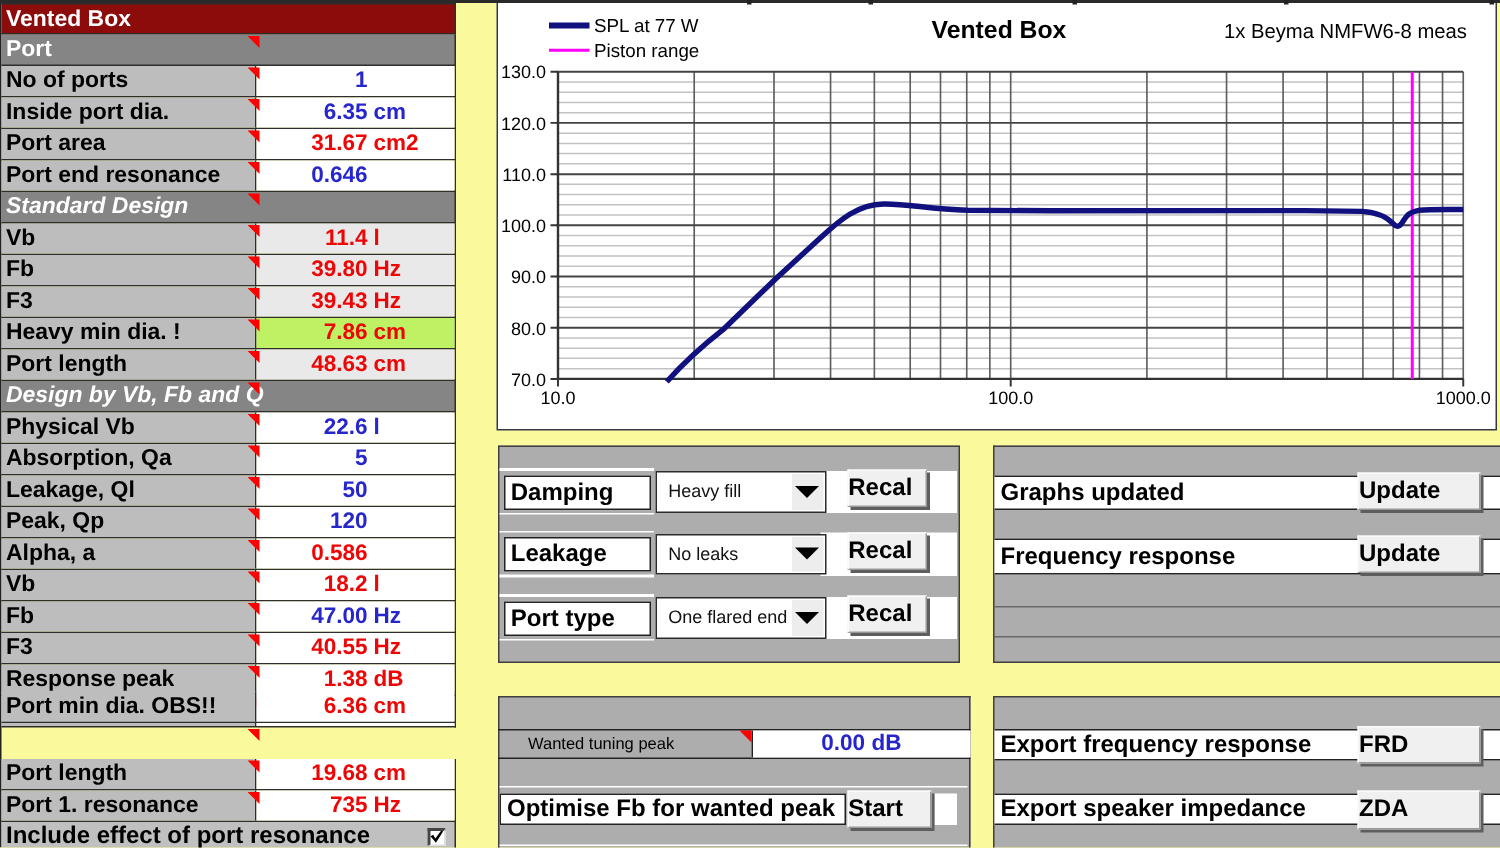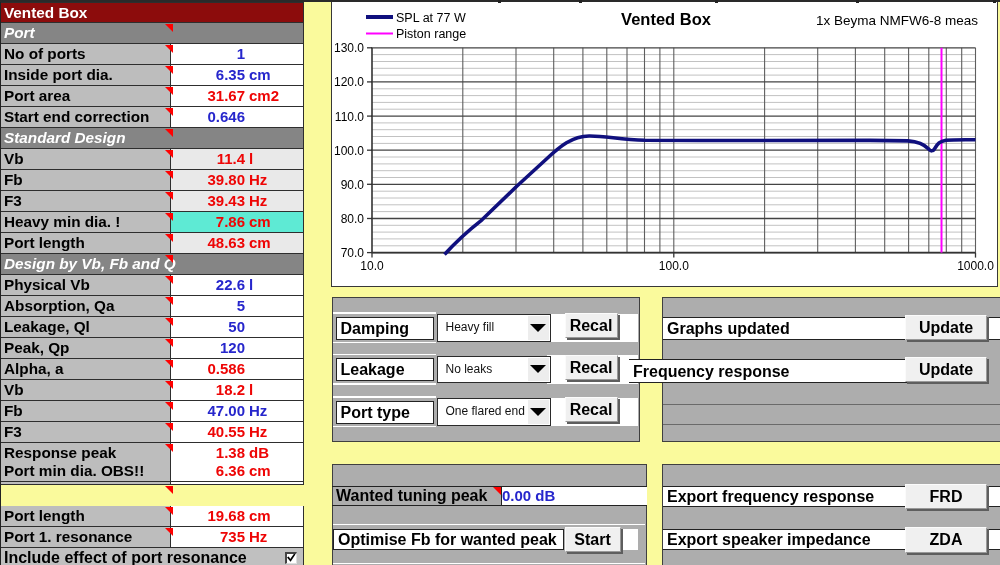--- a/index.html
+++ b/index.html
@@ -27,28 +27,28 @@
 
 #chart { position:absolute; left:331px; top:1px; width:667px; height:285.5px; background:#fff;
          border:1.4px solid #383838; }
 .axlab { font-size:12px; fill:#000; }
 .leg { font-size:12.5px; fill:#000; }
 
 
 .panel { position:absolute; background:#ADADAD; border:1.6px solid #3F3F3F; }
 .plab { position:absolute; background:#fff; border:1.3px solid #222; font-weight:bold; font-size:16px;
         padding-left:4px; white-space:nowrap; }
-.plab2 { font-weight:bold; font-size:16px; white-space:nowrap; }
+.plab2 { font-weight:normal; font-size:11px; white-space:nowrap;margin-left:16px; }
 .prow { position:absolute; background:#fff; border-top:1.3px solid #222; border-bottom:1.3px solid #222;
         font-weight:bold; font-size:16px; padding-left:4px; white-space:nowrap; }
 .wstrip { position:absolute; background:#fff; }
 .wline { position:absolute; height:1.5px; background:#fff; }
 .btn { position:absolute; background:#F0F0F0; border:1px solid #999;
        border-top:1.5px solid #FBFBFB; border-left:1.5px solid #FBFBFB;
-       box-shadow:2px 2px 0 #5E5E5E; font-weight:bold; text-align:center; color:#000; }
+       box-shadow:2px 2px 0 #5E5E5E; font-weight:bold; color:#000; }
 .dd { position:absolute; width:114px; height:27.5px; background:#fff; border:1.6px solid #2A2A2A; }
 .ddt { position:absolute; left:8px; top:5px; font-size:12px; color:#111; white-space:nowrap; }
 .dda { position:absolute; right:1px; top:1px; bottom:1px; width:21px; background:#EDEDED;
        display:flex; align-items:center; justify-content:center; }
 </style></head>
 <body>
 <div id="page">
   <div id="chart"></div>
   <svg width="667" height="285.5" viewBox="331 1 667 285.5" style="position:absolute;left:331px;top:1px">
 <line x1="372" y1="245.8" x2="975.5" y2="245.8" stroke="#C2C2C2" stroke-width="1"></line>
@@ -129,40 +129,40 @@
 <line x1="366" y1="33.5" x2="393" y2="33.5" stroke="#FF00FF" stroke-width="2"></line>
 <text class="leg" x="396" y="38">Piston range</text>
 <text x="666" y="25" text-anchor="middle" font-weight="bold" font-size="16.5px" fill="#000">Vented Box</text>
 <text x="978" y="25" text-anchor="end" font-size="13.5px" fill="#000">1x Beyma NMFW6-8 meas</text>
 </svg>
   <div id="table">
     <div class="trow" style="top:2px;background:#8C0C0C">
         <span class="tlab" style="color:#fff">Vented Box</span>
       </div>
 <div class="trow" style="top:23px;background:#858585">
-        <span class="tlab" style="color:#fff;font-style:italic">Port</span>
+        <span class="tlab" style="color:#fff;">Port</span>
       </div>
 <div class="ctri" style="top:24px"></div>
 <div class="trow" style="top:44px">
         <span class="tcell lab">No of ports</span>
         <span class="tcell val" style="background:#fff;color:#2626CC"><span class="num">1</span><span class="unit"></span></span>
       </div>
 <div class="ctri" style="top:45px"></div>
 <div class="trow" style="top:65px">
         <span class="tcell lab">Inside port dia.</span>
         <span class="tcell val" style="background:#fff;color:#2626CC"><span class="num">6.35</span><span class="unit">cm</span></span>
       </div>
 <div class="ctri" style="top:66px"></div>
 <div class="trow" style="top:86px">
         <span class="tcell lab">Port area</span>
         <span class="tcell val" style="background:#fff;color:#EE0505"><span class="num">31.67</span><span class="unit">cm2</span></span>
       </div>
 <div class="ctri" style="top:87px"></div>
 <div class="trow" style="top:107px">
-        <span class="tcell lab">Start end correction</span>
+        <span class="tcell lab">Port end resonance</span>
         <span class="tcell val" style="background:#fff;color:#2626CC"><span class="num">0.646</span><span class="unit"></span></span>
       </div>
 <div class="ctri" style="top:108px"></div>
 <div class="trow" style="top:128px;background:#858585">
         <span class="tlab" style="color:#fff;font-style:italic">Standard Design</span>
       </div>
 <div class="ctri" style="top:129px"></div>
 <div class="trow" style="top:149px">
         <span class="tcell lab">Vb</span>
         <span class="tcell val" style="background:#E9E9E9;color:#EE0505"><span class="num">11.4</span><span class="unit">l</span></span>
@@ -173,21 +173,21 @@
         <span class="tcell val" style="background:#E9E9E9;color:#EE0505"><span class="num">39.80</span><span class="unit">Hz</span></span>
       </div>
 <div class="ctri" style="top:171px"></div>
 <div class="trow" style="top:191px">
         <span class="tcell lab">F3</span>
         <span class="tcell val" style="background:#E9E9E9;color:#EE0505"><span class="num">39.43</span><span class="unit">Hz</span></span>
       </div>
 <div class="ctri" style="top:192px"></div>
 <div class="trow" style="top:212px">
         <span class="tcell lab">Heavy min dia. !</span>
-        <span class="tcell val" style="background:#5eead4;color:#EE0505"><span class="num">7.86</span><span class="unit">cm</span></span>
+        <span class="tcell val" style="background:#bef264;color:#EE0505"><span class="num">7.86</span><span class="unit">cm</span></span>
       </div>
 <div class="ctri" style="top:213px"></div>
 <div class="trow" style="top:233px">
         <span class="tcell lab">Port length</span>
         <span class="tcell val" style="background:#E9E9E9;color:#EE0505"><span class="num">48.63</span><span class="unit">cm</span></span>
       </div>
 <div class="ctri" style="top:234px"></div>
 <div class="trow" style="top:254px;background:#858585">
         <span class="tlab" style="color:#ffffff;font-style:italic">Design by Vb, Fb and Q</span>
       </div>
@@ -303,30 +303,30 @@
           <path d="M1 1 L17 1 L9 9 Z" fill="#000"></path>
         </svg>
       </span>
       </div>
 <div class="btn" style="left:564.5px;top:397.0px;width:53px;height:25px;font-size:16px;line-height:24px">Recal</div>
 <div class="wline" style="left:333px;top:425.5px;width:103px"></div>
 <div class="wline" style="left:333px;top:396.0px;width:103px"></div>
 <div class="panel" style="left:661.5px;top:297px;width:338.5px;height:145px;border-right:none"></div>
 <div class="prow" style="left:663px;top:316.5px;width:337px;height:23px;line-height:22px">Graphs updated</div>
 <div class="btn" style="left:905px;top:314.5px;width:82px;height:25.5px;font-size:16px;line-height:24.5px">Update</div>
-<div class="prow" style="left:629px;top:358.5px;width:337px;height:24px;line-height:23px">Frequency response</div>
+<div class="prow" style="left:663px;top:358.5px;width:337px;height:24px;line-height:23px">Frequency response</div>
 <div class="btn" style="left:905px;top:356.5px;width:82px;height:25.5px;font-size:16px;line-height:24.5px">Update</div>
 <div style="position:absolute;left:663px;top:403.5px;width:337px;height:1.2px;background:#6A6A6A"></div>
 <div style="position:absolute;left:663px;top:423.5px;width:337px;height:1.2px;background:#6A6A6A"></div>
 <div class="panel" style="left:332px;top:463.5px;width:314.5px;height:102px;border-bottom:none"></div>
 <div style="position:absolute;left:332px;top:486px;width:314.5px;height:20px;box-sizing:border-box;
   border-top:1.4px solid #222;border-bottom:1.4px solid #222">
   <span class="plab2" style="position:absolute;left:4px;top:0;line-height:18px">Wanted tuning peak</span>
   <div style="position:absolute;left:169px;top:0;width:145.5px;height:17.5px;background:#fff;border-left:1.4px solid #222;
-    font-weight:bold;font-size:15px;line-height:18px;color:#2626CC">0.00&nbsp;dB</div>
+    text-align:center;font-weight:bold;font-size:15px;line-height:18px;color:#2626CC">0.00&nbsp;dB</div>
   </div>
 <div class="ctri" style="left:492.5px;top:487.2px"></div>
 <div class="wline" style="left:333px;top:523.5px;width:312px"></div>
 <div class="plab" style="left:333px;top:528.5px;width:230.5px;height:21.5px;line-height:20px">Optimise Fb for wanted peak</div>
 <div class="wstrip" style="left:622.5px;top:528.5px;width:15.5px;height:21.5px"></div>
 <div class="btn" style="left:564.5px;top:526.5px;width:56px;height:25px;font-size:16px;line-height:24px">Start</div>
 <div class="wline" style="left:333px;top:562.5px;width:312px"></div>
 <div class="panel" style="left:661.5px;top:463.5px;width:338.5px;height:102px;border-right:none;border-bottom:none"></div>
 <div class="prow" style="left:663px;top:485.5px;width:337px;height:21px;line-height:20px">Export frequency response</div>
 <div class="btn" style="left:905px;top:483.5px;width:82px;height:25.5px;font-size:16px;line-height:24.5px">FRD</div>

